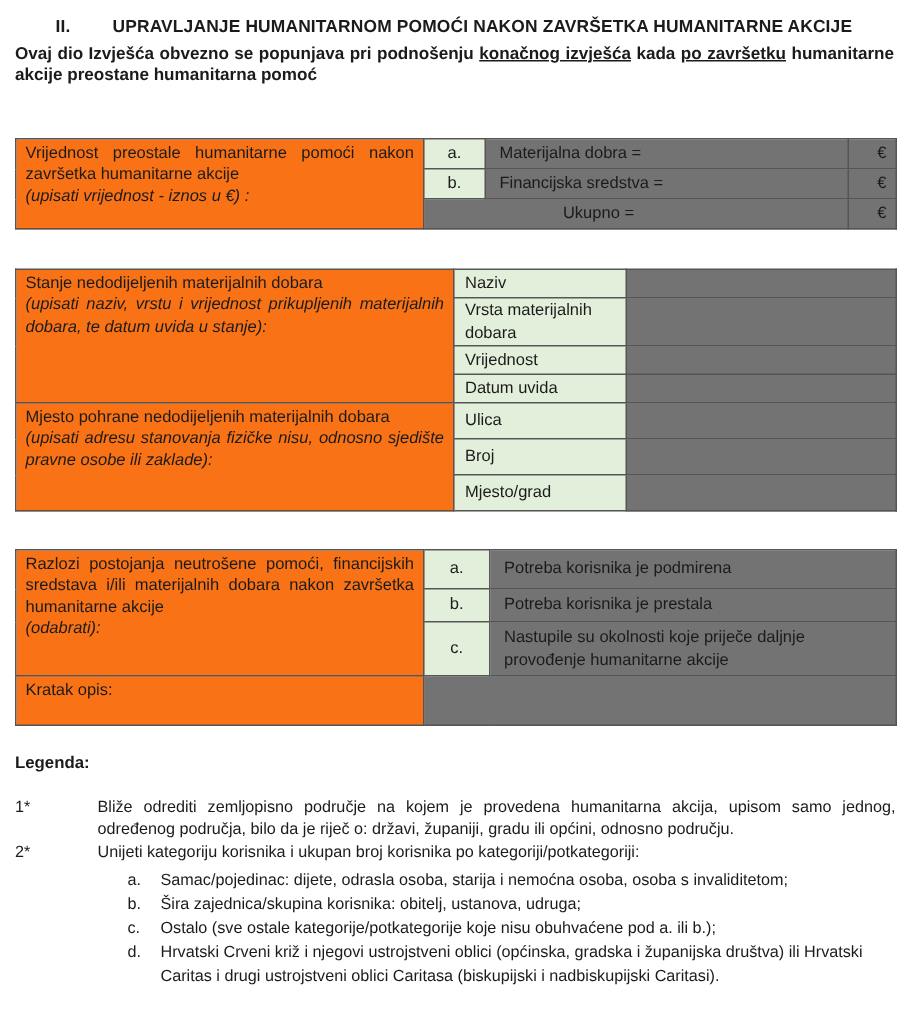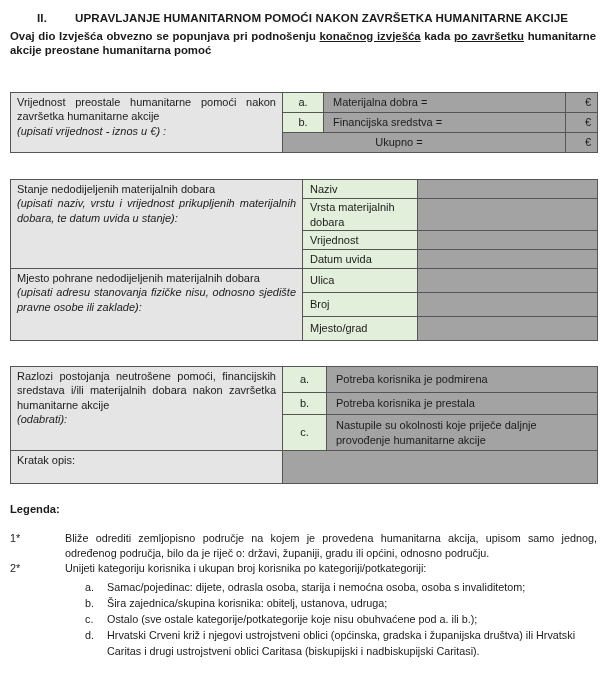--- a/index.html
+++ b/index.html
@@ -13,23 +13,23 @@
   
   .title-row{display:flex;margin:2px 0 0 27px;font-weight:bold;font-size:11.6px;letter-spacing:.1px;}
   .title-num{width:38px;flex-shrink:0;}
   .note-head{font-weight:bold;margin-top:22px;font-size:11.4px;}
   .note-para{font-weight:bold;text-align:justify;margin-top:3px;font-size:11.4px;line-height:14.8px;width:586px;}
   .u{text-decoration:underline;}
   
   table{border-collapse:collapse;table-layout:fixed;width:587px;}
   table{border:1.5px solid #222;}
   td{border:1px solid #555;padding:0;vertical-align:middle;word-wrap:break-word;}
-  td.green{background:#e5e5e5;vertical-align:top;padding:2px 6px 2px 6px;text-align:justify;line-height:14.2px;}
+  td.green{background:#f97316;vertical-align:top;padding:2px 6px 2px 6px;text-align:justify;line-height:14.2px;}
   td.lgreen{background:#e2efda;}
-  td.white{background:#a3a3a3;}
+  td.white{background:#737373;}
   .ital{font-style:italic;}
   .keycell{text-align:center;}
   .t1{margin-top:34px;}
   .t1 tr{height:20px;}
   .valrow{display:flex;justify-content:space-between;align-items:center;padding:0 7px 0 9px;}
   .total-cell{text-align:center;padding-right:50px;}
   td.euro{border-left:1px solid #aaa;text-align:right;padding-right:6px;}
   .t2{margin-top:26px;}
   .t2 td.fld{padding:1px 4px 1px 7px;line-height:14.5px;}
   .t3{margin-top:25px;}

